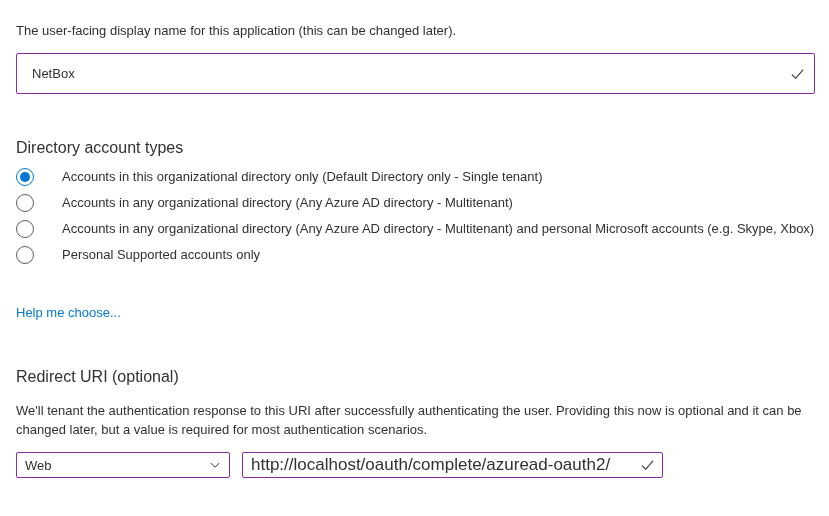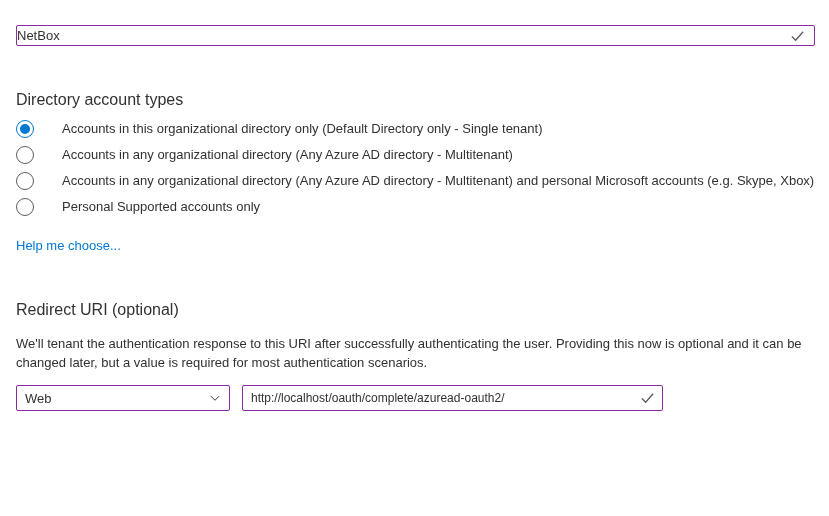--- a/index.html
+++ b/index.html
@@ -11,22 +11,22 @@
   }
   .content { padding: 12px 16px 0 16px; }
 
   .section-title { font-size: 16px; font-weight: 400; color: #323130; line-height: 21px; }
   .req-asterisk { color: #e81123; font-size: 14px; margin-right: 5px; }
 
   .field-desc { margin-top: 10px; line-height: 18px; color: #323130; max-width: 800px; }
 
   .text-input-wrap { position: relative; margin-top: 13px; }
   .text-input {
-    width: 799px; height: 21px; border: 1px solid #8a2da5; border-radius: 2px;
-    padding: 0 28px 0 0; font-family: inherit; font-size: 13px; color: #323130;
+    width: 799px; height: 41px; border: 1px solid #8a2da5; border-radius: 2px;
+    padding: 0 28px 0 15px; font-family: inherit; font-size: 13px; color: #323130;
     outline: none; background: #fff; display: block;
   }
   .input-check {
     position: absolute; right: 8px; top: 50%; transform: translateY(-50%);
     width: 15px; height: 15px; pointer-events: none;
   }
 
   .spacer-lg { height: 43px; }
   .question { margin-top: 16px; line-height: 18px; }
 
@@ -39,48 +39,49 @@
   }
   .radio-circle.selected { border-color: #0078d4; }
   .radio-circle.selected::after {
     content: ""; position: absolute; left: 50%; top: 50%;
     width: 10px; height: 10px; border-radius: 50%; background: #0078d4;
     transform: translate(-50%, -50%);
   }
   .radio-label { line-height: 18px; white-space: nowrap; }
 
   .help-link {
-    display: inline-block; margin-top: 17px; color: #0078d4;
+    display: inline-block; margin-top: 36px; color: #0078d4;
     text-decoration: none; cursor: pointer; line-height: 18px;
   }
 
   .redirect-title { margin-top: 44px; }
   .redirect-desc { margin-top: 14px; line-height: 19px; max-width: 802px; }
 
   .uri-row { margin-top: 13px; display: flex; align-items: center; }
   .platform-select {
     width: 214px; height: 26px; border: 1px solid #8a2da5; border-radius: 2px;
     display: flex; align-items: center; justify-content: space-between;
     padding: 0 8px; cursor: pointer; background: #fff; margin-right: 12px;
   }
   .chevron-icon { width: 12px; height: 12px; }
   .uri-input-wrap { position: relative; }
   .uri-input {
     width: 421px; height: 26px; border: 1px solid #8a2da5; border-radius: 2px;
-    padding: 0 26px 0 8px; font-family: inherit; font-size: 12px; color: #323130;
+    padding: 0 26px 0 8px; font-family: inherit; font-size: 17px; color: #323130;
     outline: none; background: #fff; display: block;
   }
 </style>
 </head>
 <body>
 
 <div class="page">
   <div class="content">
 
     
+    <div class="field-desc">The user-facing display name for this application (this can be changed later).</div>
     <div class="text-input-wrap">
       <input class="text-input" type="text" value="NetBox" style="">
       <svg class="input-check" viewBox="0 0 16 16">
         <path d="M2 8.5 L6 12.5 L14 3.5" fill="none" stroke="#5a5a5a" stroke-width="1.4"></path>
       </svg>
     </div>
 
     <div class="spacer-lg"></div>
 
     

